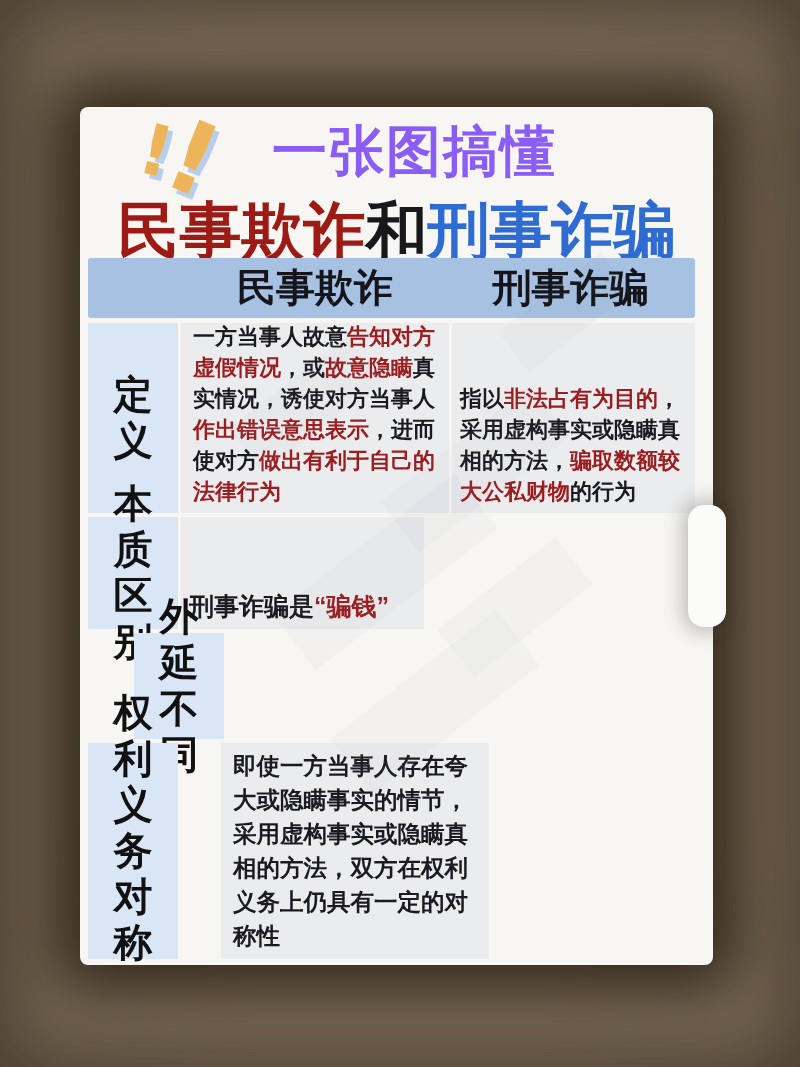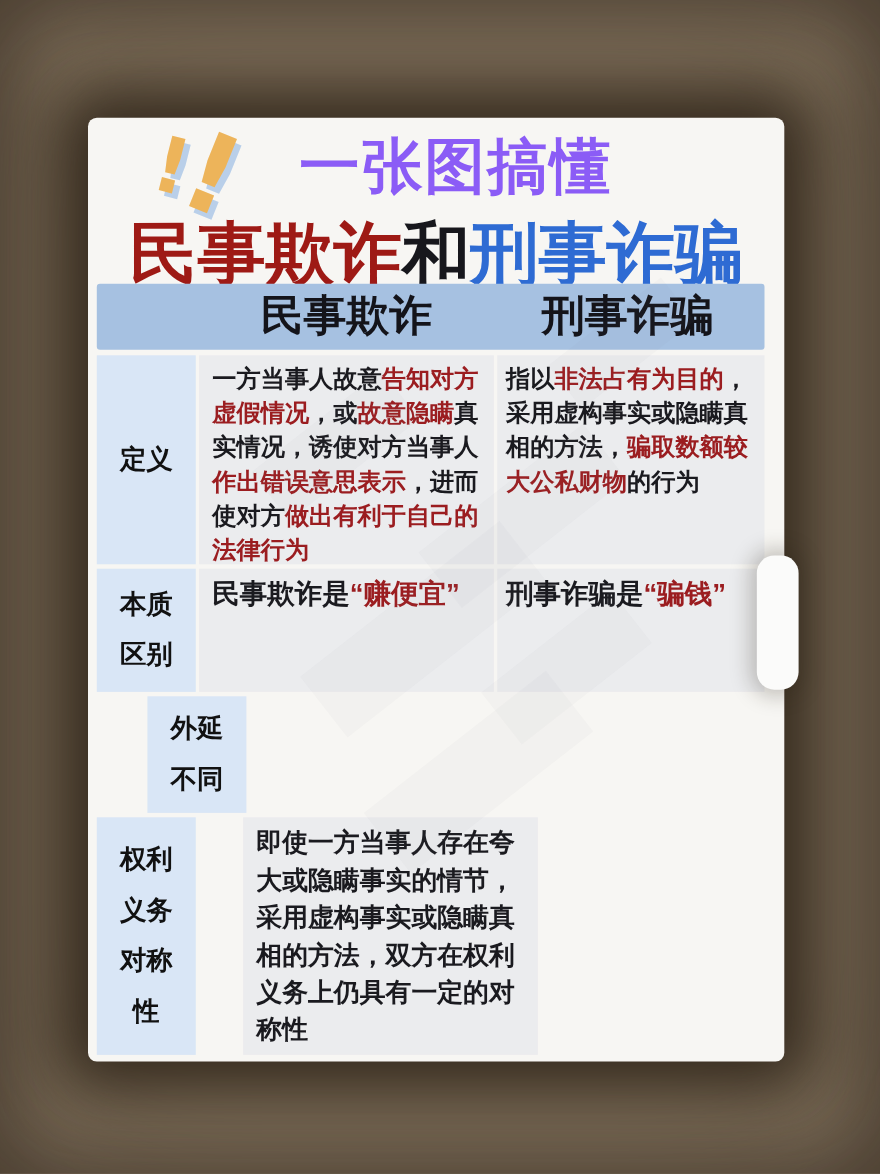--- a/index.html
+++ b/index.html
@@ -43,23 +43,23 @@
   }
   .th{font-size:39px;font-weight:900;color:#14141a;text-align:center;line-height:60px;}
   .th-spacer{width:93px;}
   .th1{width:268px;}
   .th2{width:243px;}
   .tbody{margin-top:5px;}
   .trow{display:flex;margin-bottom:4px;}
   .label-cell{
     width:90px;margin-right:3px;background:var(--label-col,#d9e6f6);
     display:flex;align-items:center;justify-content:center;text-align:center;
-    font-size:24px;font-weight:900;color:#111;line-height:46px;padding:0 10px;
+    font-size:39px;font-weight:900;color:#111;line-height:46px;padding:0 10px;
   }
-  .cell{background:var(--cell-bg,#ebecee);overflow:hidden;display:flex;align-items:flex-start;}
+  .cell{background:var(--cell-bg,#ebecee);overflow:hidden;display:flex;align-items:flex-end;}
   .c1{width:268px;margin-right:3px;padding:6px 0 6px 12px;}
   .c2{width:243px;padding:6px 0 6px 8px;}
   .cin{font-weight:700;color:#1a1a1f;text-align:left;}
   .seg-red{color:var(--accent-red,#9b1d20);}
   .seg-black{color:#1a1a1f;}
   .row-0{height:190px;}
   .row-1{height:112px;}
   .row-2{height:106px;padding-left:46px;}
   .row-3{height:216px;margin-bottom:0;gap:40px;}
   .row-0 .cin{font-size:22px;line-height:31px;}
@@ -113,23 +113,20 @@
             <div class="label-cell">定义</div>
             <div class="cell c1">
               <div class="cin"><span class="seg seg-black">一方当事人故意</span><span class="seg seg-red">告知对方虚假情况</span><span class="seg seg-black">，或</span><span class="seg seg-red">故意隐瞒</span><span class="seg seg-black">真实情况，诱使对方当事人</span><span class="seg seg-red">作出错误意思表示</span><span class="seg seg-black">，进而使对方</span><span class="seg seg-red">做出有利于自己的法律行为</span></div>
             </div>
             <div class="cell c2">
               <div class="cin"><span class="seg seg-black">指以</span><span class="seg seg-red">非法占有为目的</span><span class="seg seg-black">，采用虚构事实或隐瞒真相的方法，</span><span class="seg seg-red">骗取数额较大公私财物</span><span class="seg seg-black">的行为</span></div>
             </div>
           </div>
           <div class="trow row-1">
             <div class="label-cell">本质区别</div>
-            <div class="cell c1">
-              <div class="cin"><span class="seg seg-black">民事欺诈是</span><span class="seg seg-red">“赚便宜”</span></div>
-            </div>
             <div class="cell c2">
               <div class="cin"><span class="seg seg-black">刑事诈骗是</span><span class="seg seg-red">“骗钱”</span></div>
             </div>
           </div>
           <div class="trow row-2">
             <div class="label-cell">外延不同</div>
           </div>
           <div class="trow row-3">
             <div class="label-cell">权利义务对称性</div>
             <div class="cell c1">

